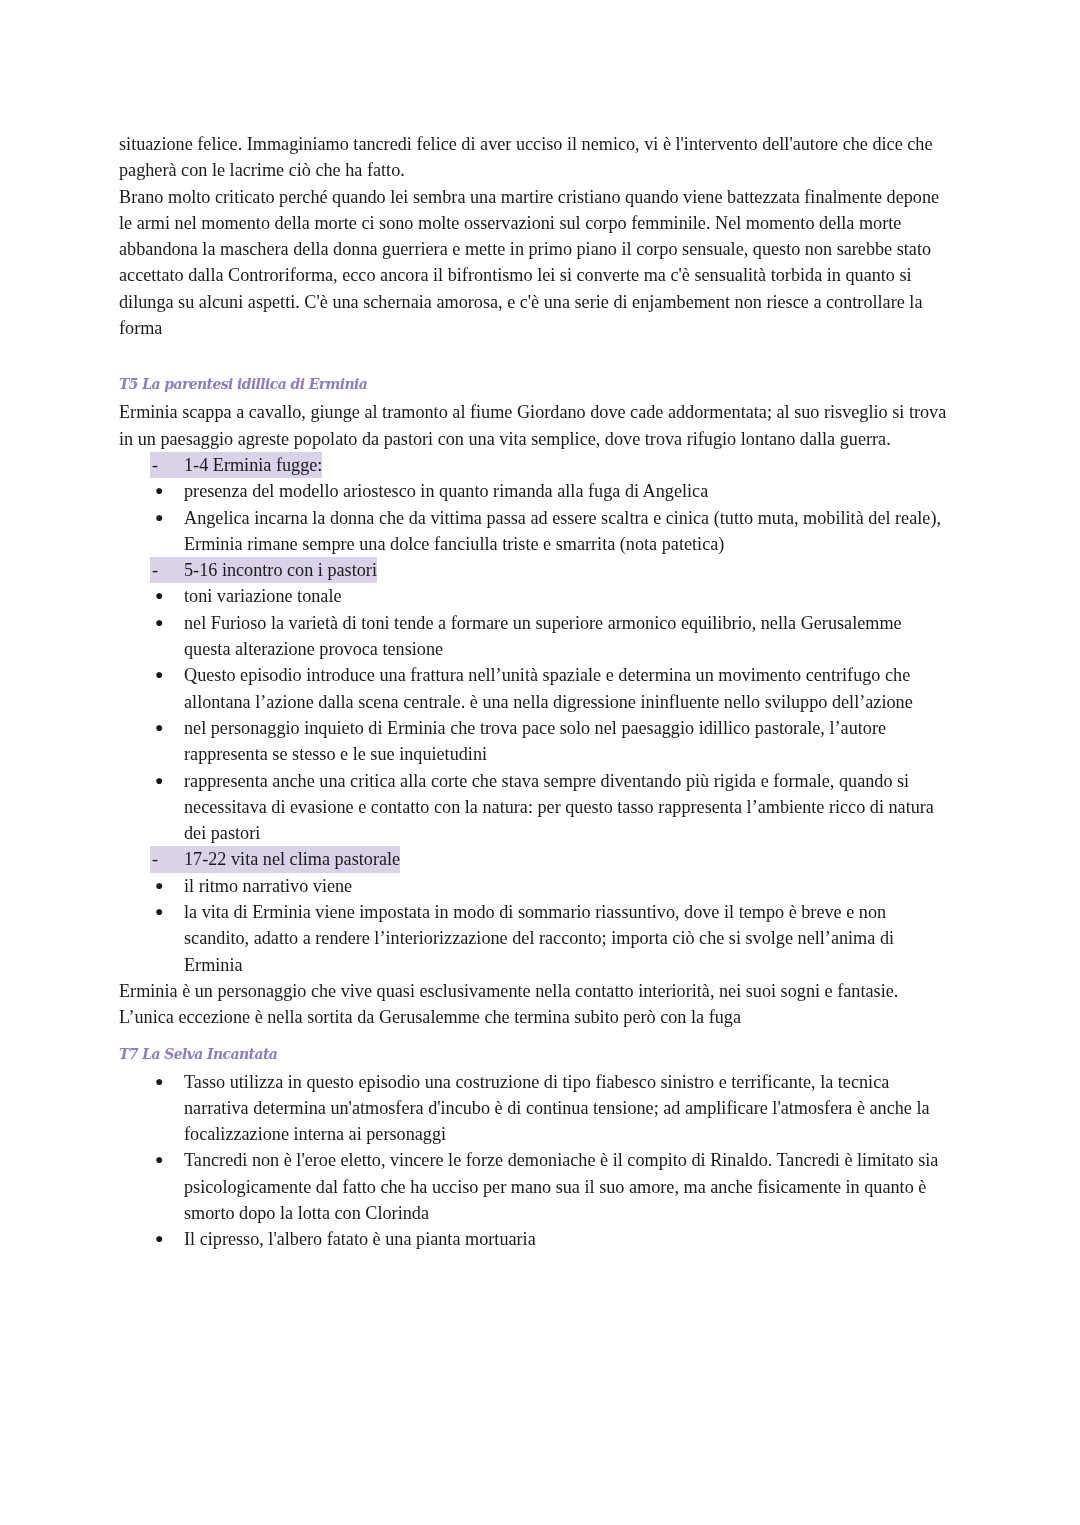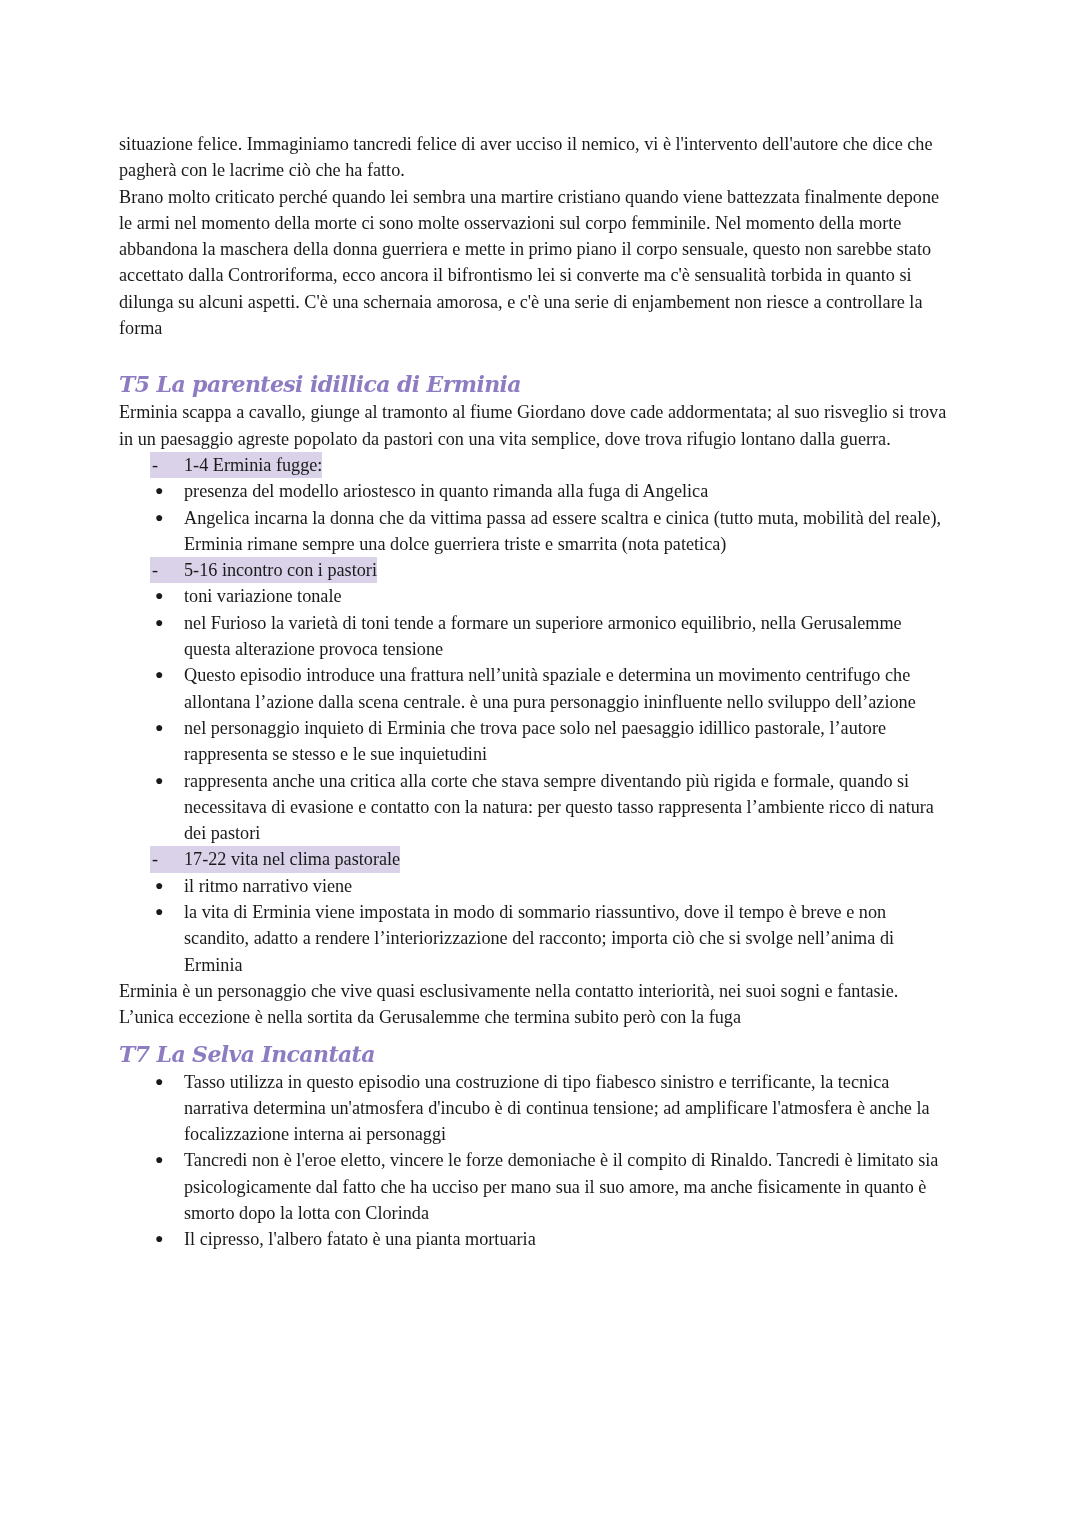--- a/index.html
+++ b/index.html
@@ -4,21 +4,21 @@
 <style>
   html, body { margin: 0; padding: 0; background: #ffffff; }
   body { width: 1080px; height: 1525px; position: relative; overflow: hidden; }
   .page {
     position: absolute; left: 119px; top: 131px; width: 830px;
     font-family: "Liberation Serif", serif; font-size: 18.2px; line-height: 26.3px; color: #1a1a1a;
   }
   p { margin: 0; }
   .h {
     font-family: "DejaVu Serif", serif; font-style: italic; font-weight: bold;
-    color: #8e7cc3; font-size: 22px; line-height: 30px; letter-spacing: -0.6px;
+    color: #8e7cc3; font-size: 14px; line-height: 30px; letter-spacing: -0.6px;
     margin: 0;
   }
   .h1 { margin-top: 28px; }
   .h2 { margin-top: 8px; }
   ul.list { list-style: none; margin: 0; padding: 0; }
   li.item { position: relative; padding-left: 65px; }
   li.item .marker { position: absolute; left: 35px; top: 0; }
   li.dash { background: transparent; }
   li.dash .marker { left: 33px; }
   li.dash .dashwrap { display: inline-block; margin-left: -34px; padding-left: 34px; background: #d9d2e9; }
@@ -29,25 +29,25 @@
 
 <div class="page">
   <p>situazione felice. Immaginiamo tancredi felice di aver ucciso il nemico, vi è l'intervento dell'autore che dice che pagherà con le lacrime ciò che ha fatto.</p>
   <p>Brano molto criticato perché quando lei sembra una martire cristiano quando viene battezzata finalmente depone le armi nel momento della morte ci sono molte osservazioni sul corpo femminile. Nel momento della morte abbandona la maschera della donna guerriera e mette in primo piano il corpo sensuale, questo non sarebbe stato accettato dalla Controriforma, ecco ancora il bifrontismo lei si converte ma c'è sensualità torbida in quanto si dilunga su alcuni aspetti. C'è una schernaia amorosa, e c'è una serie di enjambement non riesce a controllare la forma</p>
 
   <h2 class="h h1">T5 La parentesi idillica di Erminia</h2>
   <p>Erminia scappa a cavallo, giunge al tramonto al fiume Giordano dove cade addormentata; al suo risveglio si trova in un paesaggio agreste popolato da pastori con una vita semplice, dove trova rifugio lontano dalla guerra.</p>
   <ul class="list" id="t5-list">
       <li class="item dash" style="padding-left: 65px;"><span class="marker" style="z-index: 1;">-</span><span class="dashwrap" style="position: relative;"><span>1-4 Erminia fugge:</span></span></li>
       <li class="item bullet"><span class="marker">●</span><span>presenza del modello ariostesco in quanto rimanda alla fuga di Angelica</span></li>
-      <li class="item bullet"><span class="marker">●</span><span>Angelica incarna la donna che da vittima passa ad essere scaltra e cinica (tutto muta, mobilità del reale), Erminia rimane sempre una dolce guerriera triste e smarrita (nota patetica)</span></li>
+      <li class="item bullet"><span class="marker">●</span><span>Angelica incarna la donna che da vittima passa ad essere scaltra e cinica (tutto muta, mobilità del reale), Erminia rimane sempre una dolce fanciulla triste e smarrita (nota patetica)</span></li>
       <li class="item dash" style="padding-left: 65px;"><span class="marker" style="z-index: 1;">-</span><span class="dashwrap" style="position: relative;"><span>5-16 incontro con i pastori</span></span></li>
       <li class="item bullet"><span class="marker">●</span><span>toni variazione tonale</span></li>
       <li class="item bullet"><span class="marker">●</span><span>nel Furioso la varietà di toni tende a formare un superiore armonico equilibrio, nella Gerusalemme questa alterazione provoca tensione</span></li>
-      <li class="item bullet"><span class="marker">●</span><span>Questo episodio introduce una frattura nell’unità spaziale e determina un movimento centrifugo che allontana l’azione dalla scena centrale. è una pura personaggio ininfluente nello sviluppo dell’azione</span></li>
+      <li class="item bullet"><span class="marker">●</span><span>Questo episodio introduce una frattura nell’unità spaziale e determina un movimento centrifugo che allontana l’azione dalla scena centrale. è una nella digressione ininfluente nello sviluppo dell’azione</span></li>
       <li class="item bullet"><span class="marker">●</span><span>nel personaggio inquieto di Erminia che trova pace solo nel paesaggio idillico pastorale, l’autore rappresenta se stesso e le sue inquietudini</span></li>
       <li class="item bullet"><span class="marker">●</span><span>rappresenta anche una critica alla corte che stava sempre diventando più rigida e formale, quando si necessitava di evasione e contatto con la natura: per questo tasso rappresenta l’ambiente ricco di natura dei pastori</span></li>
       <li class="item dash" style="padding-left: 65px;"><span class="marker" style="z-index: 1;">-</span><span class="dashwrap" style="position: relative;"><span>17-22 vita nel clima pastorale</span></span></li>
       <li class="item bullet"><span class="marker">●</span><span>il ritmo narrativo viene</span></li>
       <li class="item bullet"><span class="marker">●</span><span>la vita di Erminia viene impostata in modo di sommario riassuntivo, dove il tempo è breve e non scandito, adatto a rendere l’interiorizzazione del racconto; importa ciò che si svolge nell’anima di Erminia</span></li>
     </ul>
   <p>Erminia è un personaggio che vive quasi esclusivamente nella contatto interiorità, nei suoi sogni e fantasie. L’unica eccezione è nella sortita da Gerusalemme che termina subito però con la fuga</p>
 
   <h2 class="h h2">T7 La Selva Incantata</h2>
   <ul class="list" id="t7-list">

